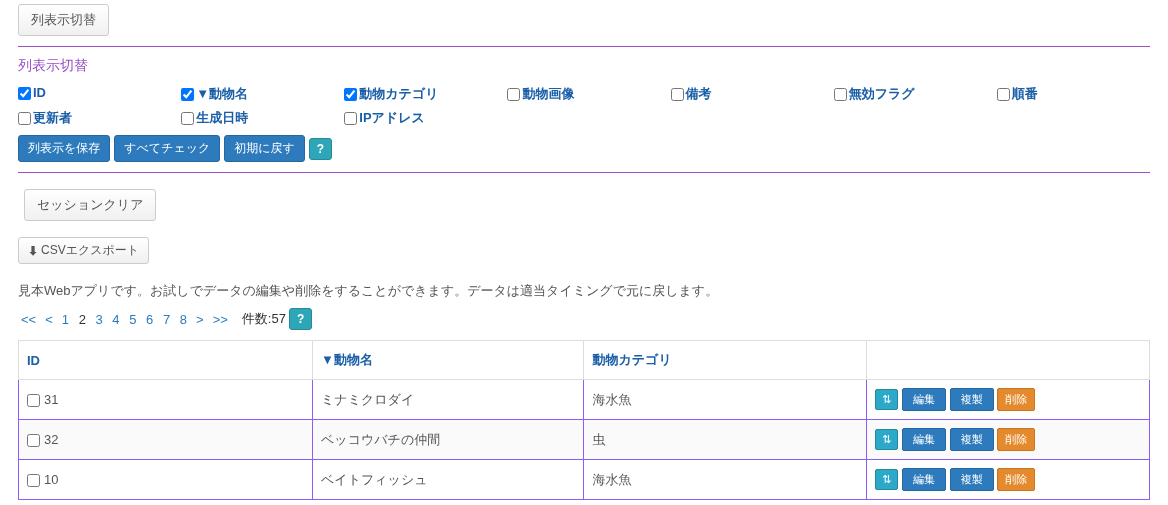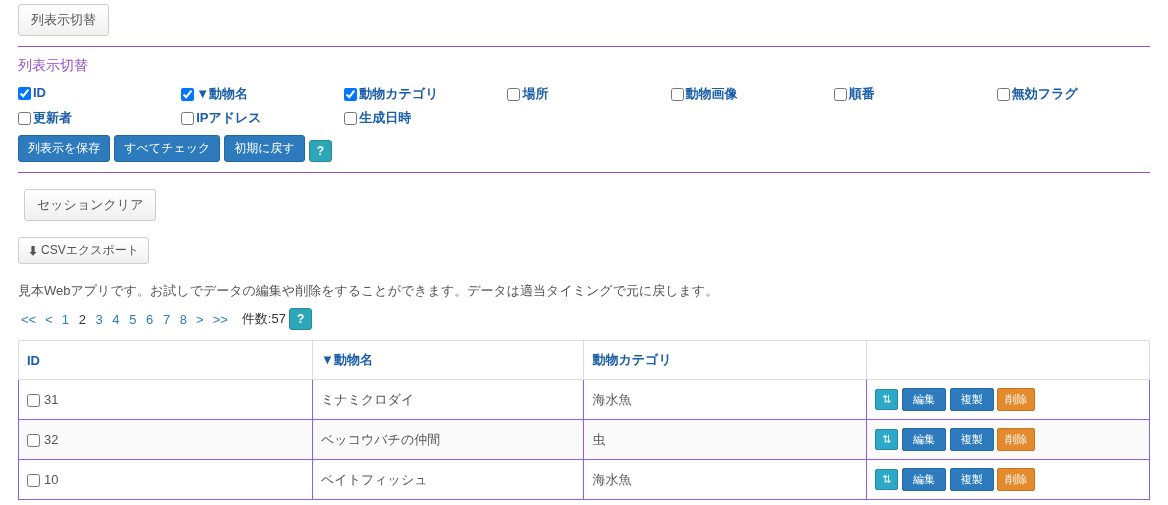--- a/index.html
+++ b/index.html
@@ -5,21 +5,21 @@
 * { box-sizing: border-box; margin: 0; padding: 0; }
 body { font-family: Arial, "Hiragino Sans", "Meiryo", sans-serif; font-size: 13px; color: #333; background: #fff; padding: 4px 18px; width: 1168px; }
 .btn { display: inline-block; padding: 6px 12px; border: 1px solid #ccc; background: linear-gradient(#fff, #f0f0f0); border-radius: 3px; cursor: pointer; color: #555; font-size: 13px; }
 .btn-blue { background: #2d7bbd; border: 1px solid #2468a2; color: #fff; padding: 4px 9px; font-size: 12px; border-radius: 3px; cursor: pointer; }
 .btn-help { background: #2da6b8; border: 1px solid #258a99; color: #fff; padding: 3px 7px; font-size: 12px; font-weight: bold; border-radius: 3px; cursor: pointer; }
 hr.purple { border: 0; border-top: 1px solid #9a4fc7; margin: 10px 0; }
 .section-title { color: #9a4fc7; font-size: 14px; margin-bottom: 10px; }
 .col-toggle-grid { display: grid; grid-template-columns: repeat(7, 1fr); gap: 6px 10px; margin-bottom: 8px; }
 .col-toggle-item label { color: #1a5ea8; font-weight: bold; cursor: pointer; }
 .col-toggle-item input { margin-right: 2px; vertical-align: middle; }
-.btn-row { display: flex; gap: 4px; align-items: flex-end; margin-bottom: 6px; }
+.btn-row { display: flex; gap: 4px; align-items: center; margin-bottom: 6px; }
 .info-text { color: #555; margin: 8px 0; }
 .pager { display: flex; align-items: center; gap: 3px; margin-bottom: 10px; color: #2d7bbd; }
 .pager a { color: #2d7bbd; text-decoration: none; padding: 0 3px; cursor: pointer; }
 .pager .current { color: #333; padding: 0 3px; }
 .pager .count { color: #333; margin-left: 8px; }
 table { width: 100%; border-collapse: collapse; border: 1px solid #ddd; }
 th { background: #fff; text-align: left; padding: 10px 8px; border: 1px solid #ddd; color: #1a5ea8; font-weight: bold; font-size: 13px; }
 td { padding: 8px; border: 1px solid #8b5cf6; color: #555; }
 tbody tr:nth-child(even) { background: #fafafa; }
 .row-check { vertical-align: middle; margin-right: 4px; }
@@ -38,27 +38,27 @@
 <button class="btn">列表示切替</button>
 
 <hr class="purple">
 
 <div class="section-title">列表示切替</div>
 
 <div class="col-toggle-grid" id="col-grid">
     <div class="col-toggle-item"><input type="checkbox" checked="" style=""><label>ID</label></div>
     <div class="col-toggle-item"><input type="checkbox" checked="" style=""><label>▼動物名</label></div>
     <div class="col-toggle-item"><input type="checkbox" checked="" style=""><label>動物カテゴリ</label></div>
-    <div class="col-toggle-item"><input type="checkbox" style=""><label>場所</label></div>
     <div class="col-toggle-item"><input type="checkbox" style=""><label>動物画像</label></div>
+    <div class="col-toggle-item"><input type="checkbox" style=""><label>備考</label></div>
+    <div class="col-toggle-item"><input type="checkbox" style=""><label>無効フラグ</label></div>
     <div class="col-toggle-item"><input type="checkbox" style=""><label>順番</label></div>
-    <div class="col-toggle-item"><input type="checkbox" style=""><label>無効フラグ</label></div>
     <div class="col-toggle-item"><input type="checkbox" style=""><label>更新者</label></div>
+    <div class="col-toggle-item"><input type="checkbox" style=""><label>生成日時</label></div>
     <div class="col-toggle-item"><input type="checkbox" style=""><label>IPアドレス</label></div>
-    <div class="col-toggle-item"><input type="checkbox" style=""><label>生成日時</label></div>
   </div>
 
 <div class="btn-row">
   <button class="btn-blue">列表示を保存</button>
   <button class="btn-blue">すべてチェック</button>
   <button class="btn-blue">初期に戻す</button>
   <button class="btn-help">?</button>
 </div>
 
 <hr class="purple">

